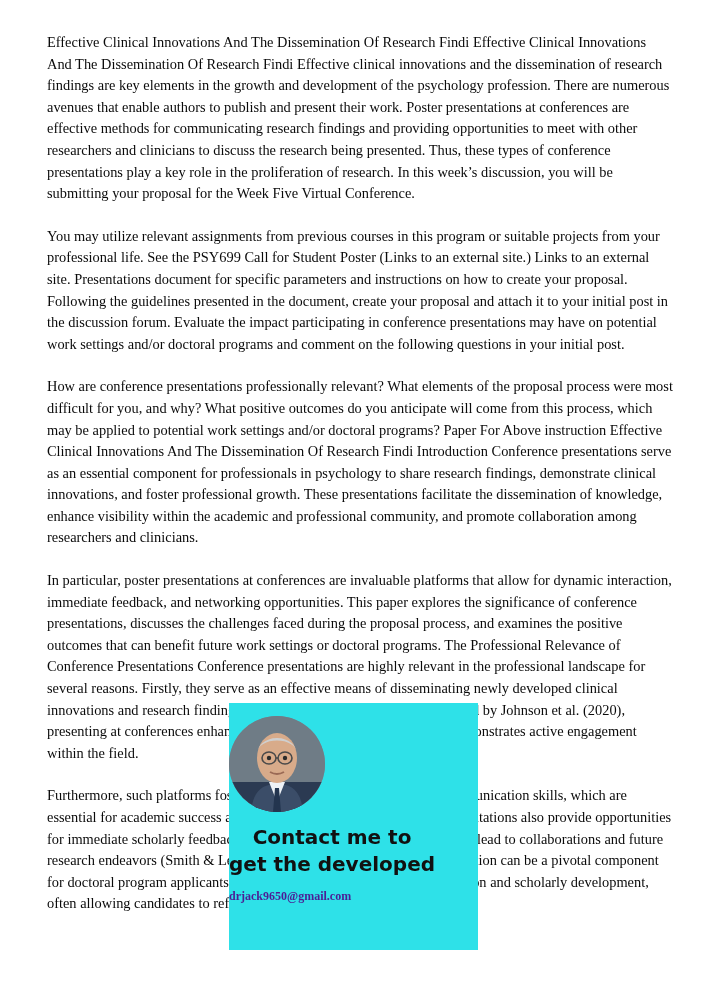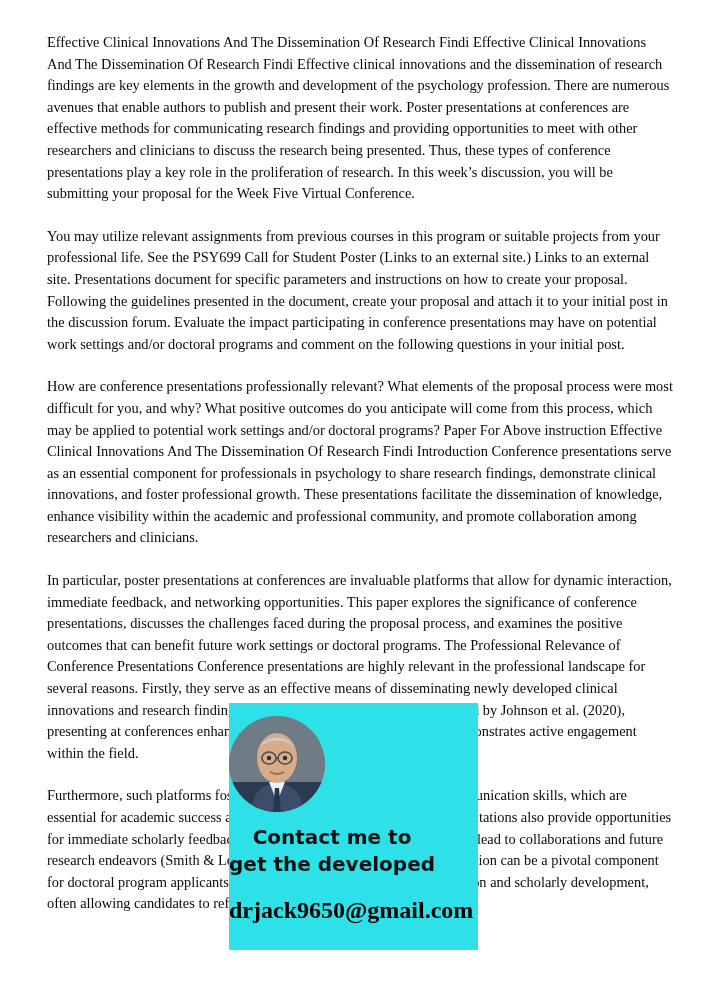--- a/index.html
+++ b/index.html
@@ -61,27 +61,27 @@
   .overlay-text {
     margin-top: 12px;
     text-align: center;
     font-family: "DejaVu Sans", "Liberation Sans", sans-serif;
     font-weight: bold;
     font-size: 20px;
     line-height: 27px;
     color: #111111;
   }
   .overlay-email {
-    margin-top: 20px;
+    margin-top: 6px;
     text-align: center;
     font-family: "Liberation Serif", "DejaVu Serif", serif;
     font-weight: bold;
-    font-size: 24px;
+    font-size: 12px;
     line-height: 24px;
-    color: #000000;
+    color: #4c1d95;
   }
 </style>
 </head>
 <body>
 
 <div id="page">
 
   <p class="para">Effective Clinical Innovations And The Dissemination Of Research Findi Effective Clinical Innovations And The Dissemination Of Research Findi Effective clinical innovations and the dissemination of research findings are key elements in the growth and development of the psychology profession. There are numerous avenues that enable authors to publish and present their work. Poster presentations at conferences are effective methods for communicating research findings and providing opportunities to meet with other researchers and clinicians to discuss the research being presented. Thus, these types of conference presentations play a key role in the proliferation of research. In this week’s discussion, you will be submitting your proposal for the Week Five Virtual Conference.</p>
   <p class="para">You may utilize relevant assignments from previous courses in this program or suitable projects from your professional life. See the PSY699 Call for Student Poster (Links to an external site.) Links to an external site. Presentations document for specific parameters and instructions on how to create your proposal. Following the guidelines presented in the document, create your proposal and attach it to your initial post in the discussion forum. Evaluate the impact participating in conference presentations may have on potential work settings and/or doctoral programs and comment on the following questions in your initial post.</p>
   <p class="para">How are conference presentations professionally relevant? What elements of the proposal process were most difficult for you, and why? What positive outcomes do you anticipate will come from this process, which may be applied to potential work settings and/or doctoral programs? Paper For Above instruction Effective Clinical Innovations And The Dissemination Of Research Findi Introduction Conference presentations serve as an essential component for professionals in psychology to share research findings, demonstrate clinical innovations, and foster professional growth. These presentations facilitate the dissemination of knowledge, enhance visibility within the academic and professional community, and promote collaboration among researchers and clinicians.</p>

